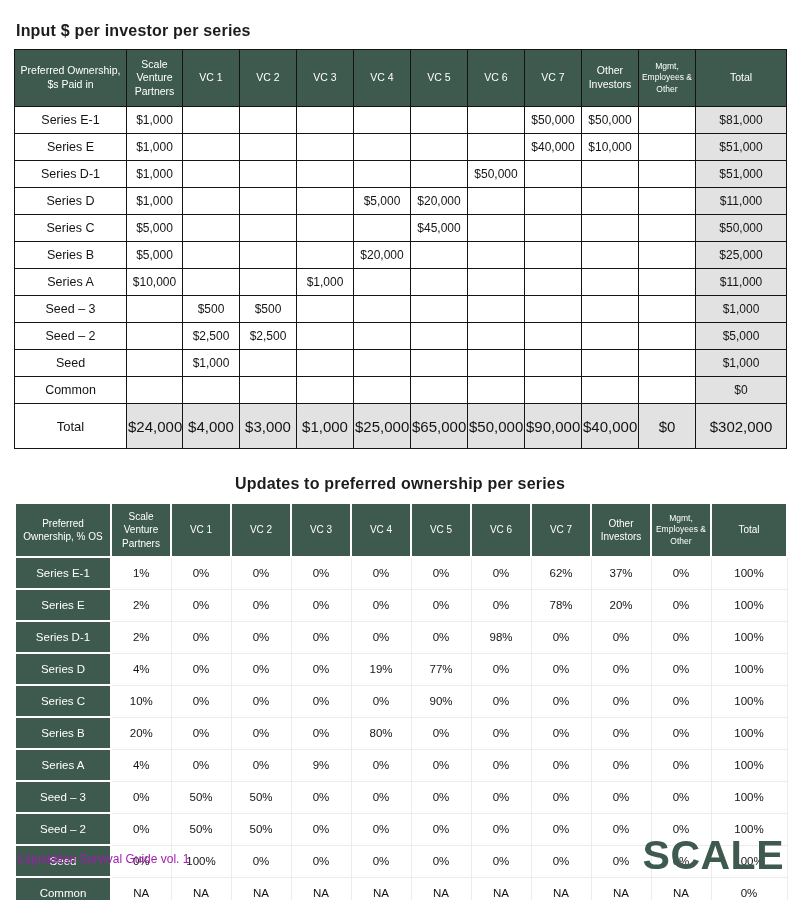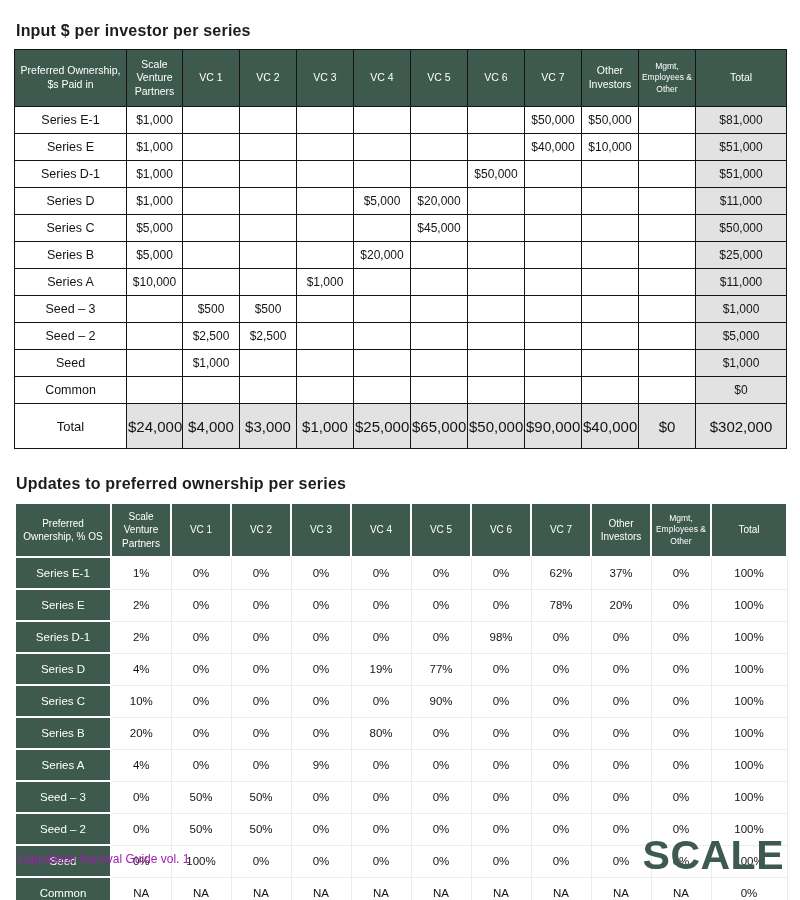--- a/index.html
+++ b/index.html
@@ -3,21 +3,21 @@
 <meta charset="utf-8">
 <style>
   html,body{margin:0;padding:0;}
   body{
     width:800px;height:900px;background:#ffffff;
     font-family:"Liberation Sans","DejaVu Sans",sans-serif;
     color:#141414;position:relative;overflow:hidden;
   }
   .page{position:absolute;inset:0;padding:14px 14px 0;}
   .section-title{font-size:16px;font-weight:600;margin:8px 2px 9px;color:#1c1c1c;letter-spacing:.2px;}
-  .section-title.second{margin-top:26px;}
+  .section-title.second{margin-top:26px;text-align:center;}
   table{border-collapse:collapse;table-layout:fixed;width:772px;}
   th,td{overflow:hidden;}
   
   .t1 thead th{background:var(--green);color:#fff;font-weight:400;font-size:10.5px;line-height:1.3;height:52px;border:1px solid #141414;padding:2px 1px;text-align:center;}
   .t1 thead th.small{font-size:8.5px;}
   .t1 tbody th{font-weight:400;font-size:12.5px;height:24px;border:1px solid #141414;background:#fff;text-align:center;}
   .t1 tbody td{font-size:12px;text-align:center;height:24px;border:1px solid #141414;background:#fff;padding:0 1px;}
   .t1 td.total-col{background:var(--gray);}
   .t1 tr.total-row td{background:var(--gray);height:42px;font-size:15px;}
   .t1 tr.total-row th{height:42px;font-size:13px;}

